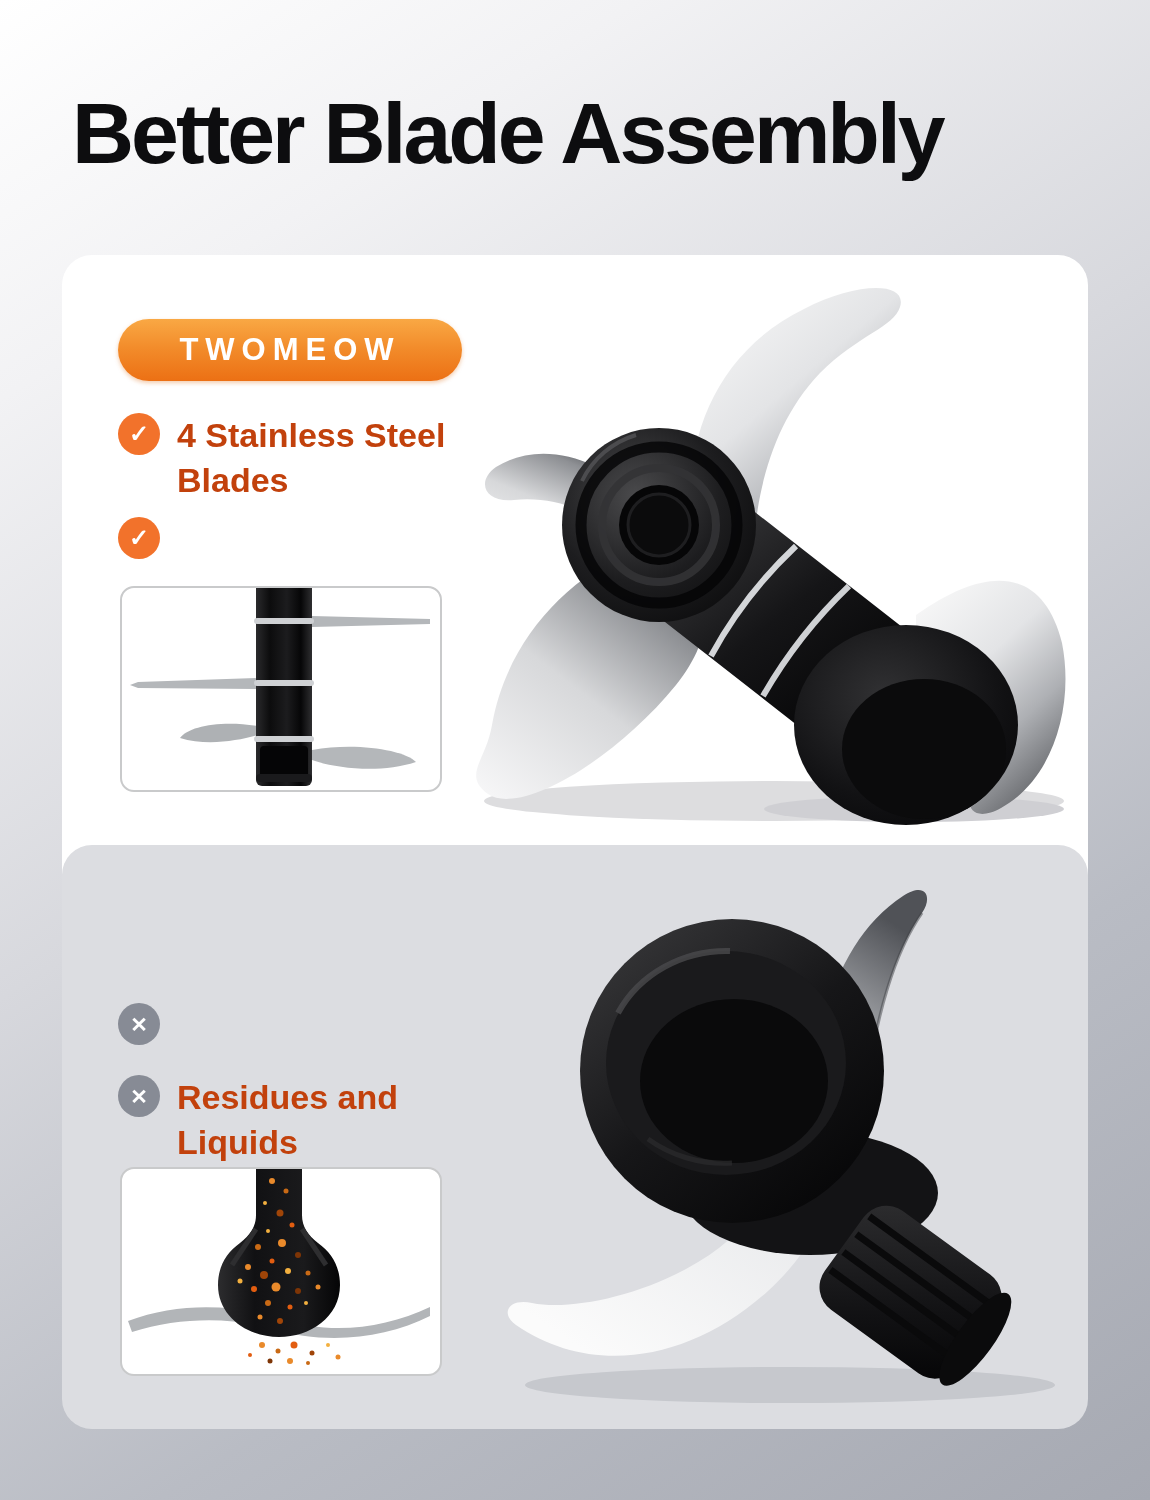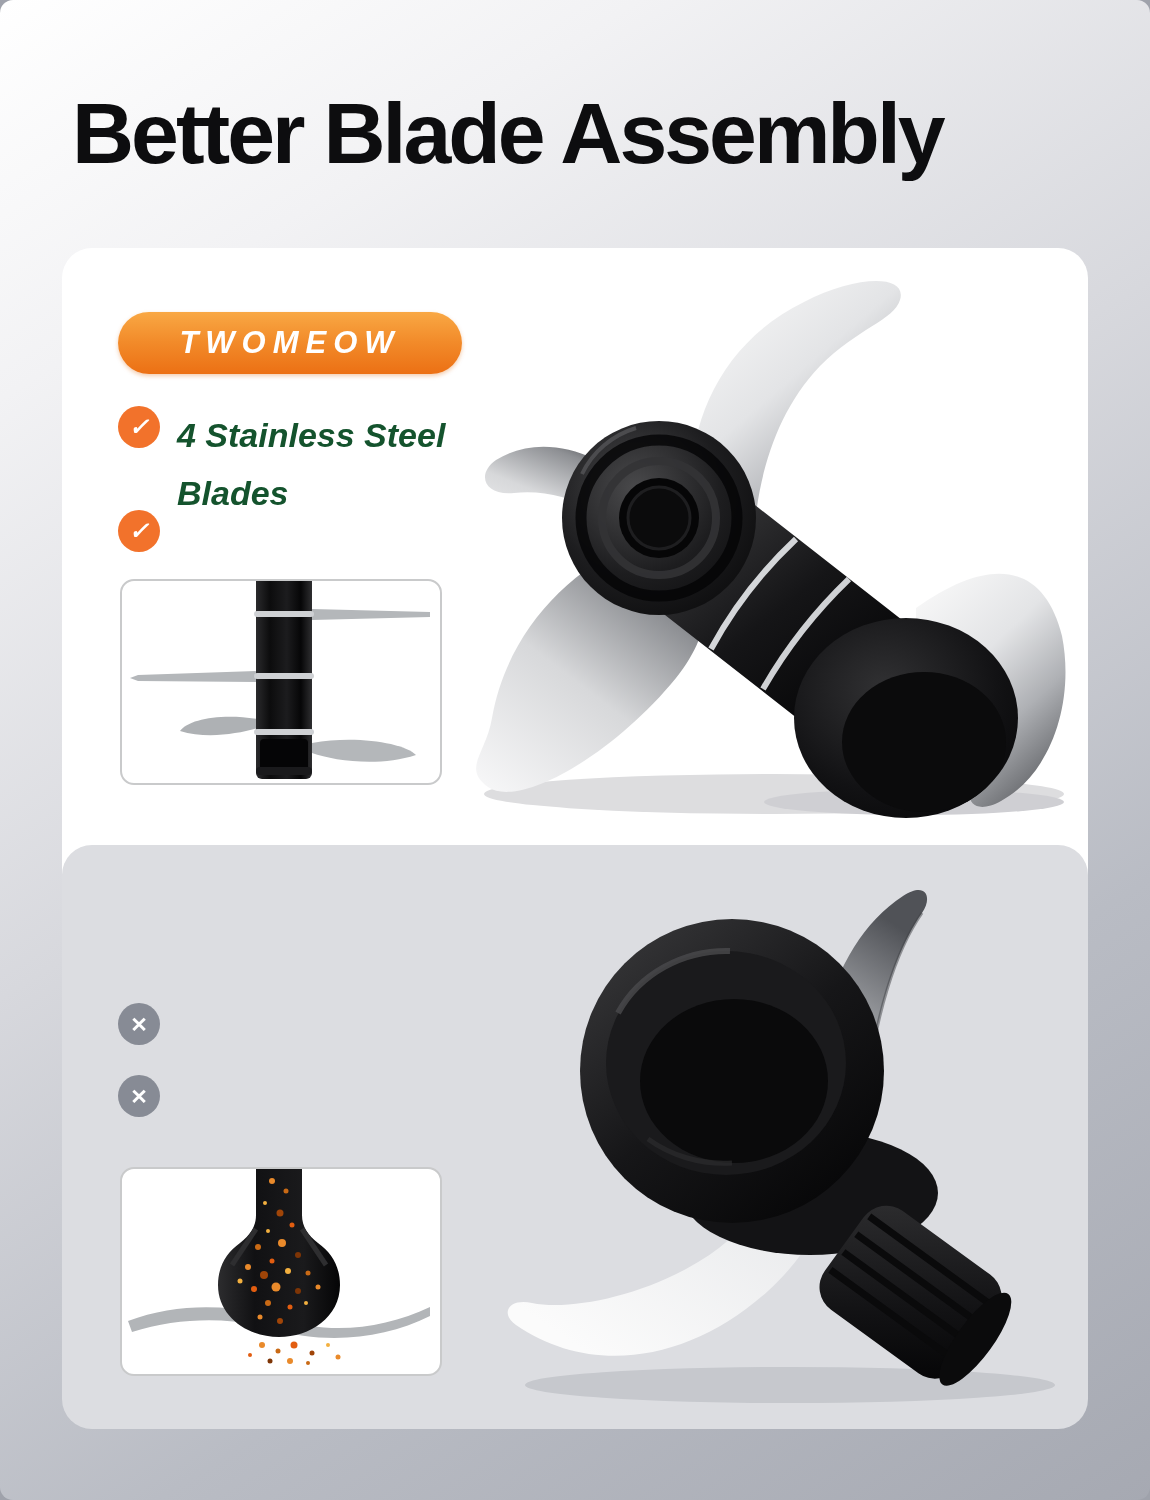--- a/index.html
+++ b/index.html
@@ -1,28 +1,27 @@
 <!DOCTYPE html>
 <html><head>
 <meta charset="utf-8">
 <style>
   html,body{margin:0;padding:0;}
   body{font-family:"Liberation Sans", sans-serif; background:#9fa2ab;}
   #stage{
     position:relative; width:1150px; height:1500px; overflow:hidden;
     background:linear-gradient(148deg,#ffffff 0%,#f2f2f4 18%,#d7d8dd 45%,#b9bcc4 72%,#a6a9b2 100%);
-    border-radius:13px;
   }
   .page-title{
     position:absolute; left:72px; top:84px; width:1040px;
     font-size:86px; font-weight:700; letter-spacing:-3px; color:#0d0d0f;
     white-space:nowrap;
   }
   .card{position:absolute; left:62px; width:1026px; border-radius:30px;}
-  .card.brand{top:248px; height:656px; background:#ffffff;font-style:italic;}
+  .card.brand{top:255px; height:656px; background:#ffffff;}
   .card.other{top:845px; height:584px; background:#dcdde1;}
   .badge{
     position:absolute; left:56px; width:344px; height:62px; border-radius:32px;
     display:flex; align-items:center; justify-content:center;
     color:#ffffff; font-weight:700;
   }
   .badge.brand-badge{
     top:64px; font-size:31px; letter-spacing:7px;
     background:linear-gradient(180deg,#f9a844 0%,#f28b2a 48%,#ec7014 100%);
     box-shadow:0 2px 4px rgba(220,110,20,.35);
@@ -30,22 +29,22 @@
   .badge.other-badge{ top:56px; font-size:40px; background:#7d818b; }
   .feature{position:absolute; left:56px; display:flex; align-items:flex-start;}
   .feature .mark{
     width:42px; height:42px; border-radius:50%; flex:0 0 42px;
     display:flex; align-items:center; justify-content:center;
     color:#ffffff; font-size:24px; font-weight:700; line-height:1;
   }
   .mark.check{background:#f2722b;}
   .mark.cross{background:#878b95; font-size:21px;}
   .feature .label{
-    margin-left:17px; font-size:34px; font-weight:700; color:#14532d;
-    line-height:58px; max-width:345px; padding-top:0px;
+    margin-left:17px; font-size:34px; font-weight:700; color:#c2410c;
+    line-height:45px; max-width:345px; padding-top:0px;
   }
   .inset{
     position:absolute; left:58px; width:318px; background:#ffffff;
     border:2px solid #c9cacb; border-radius:14px; overflow:hidden;
   }
   .inset.clean{top:331px; height:202px;}
   .inset.dirty{top:322px; height:205px;}
   .photo{position:absolute;}
   .photo.four-blade{left:392px; top:8px; width:630px; height:570px;}
   .photo.two-blade{left:418px; top:18px; width:610px; height:560px;}
@@ -161,20 +160,21 @@
 
   <div class="card other">
 
 
     <div class="feature" style="top:158px;">
       <span class="mark cross">✕</span>
     </div>
 
     <div class="feature" style="top:230px;">
       <span class="mark cross">✕</span>
+      <span class="label">Residues and Liquids</span>
     </div>
 
     <div class="inset dirty">
       <svg width="314" height="201" viewBox="0 0 314 201">
         <defs>
           <linearGradient id="funG" x1="0" y1="0" x2="1" y2="0">
             <stop offset="0" stop-color="#2c2c2e"></stop>
               <stop offset="0.3" stop-color="#111113"></stop>
             <stop offset="0.7" stop-color="#1a1a1c"></stop>
               <stop offset="1" stop-color="#050506"></stop>

